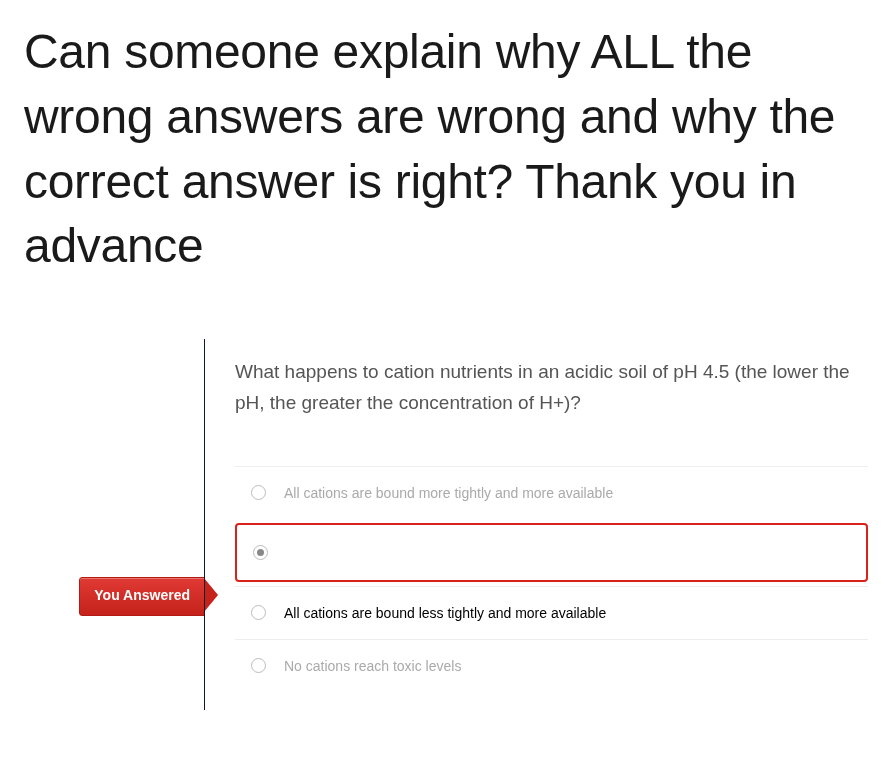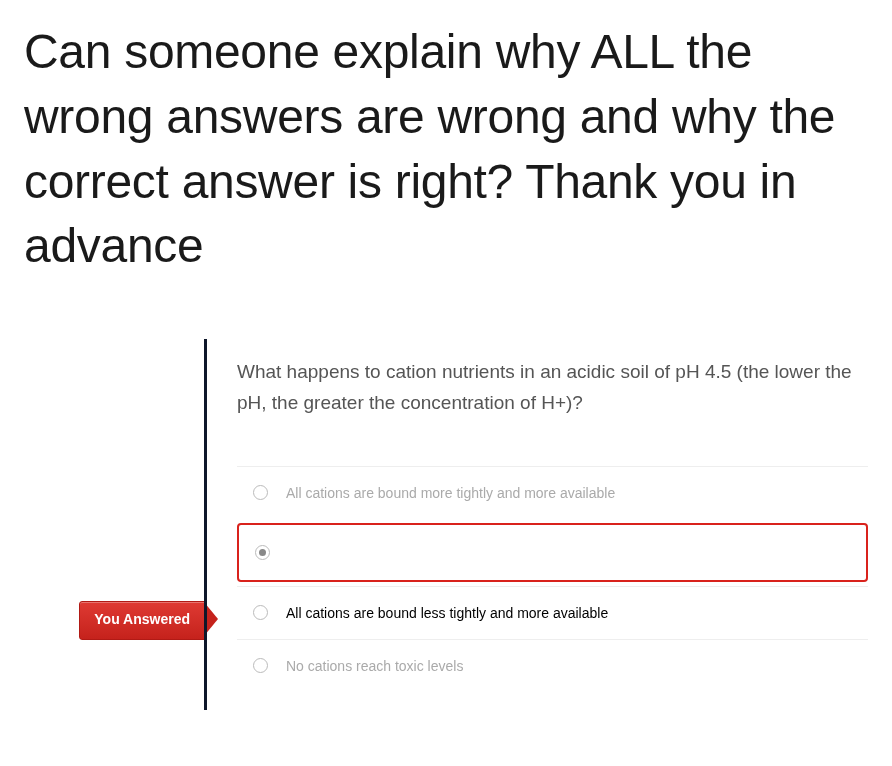--- a/index.html
+++ b/index.html
@@ -22,21 +22,21 @@
     display: flex;
     align-items: stretch;
   }
   .labels-col {
     width: 180px;
     flex: 0 0 180px;
     position: relative;
   }
   .content-col {
     flex: 1;
-    border-left: 3px solid #0f172a;
+    border-left: 1px solid #0f172a;
     padding: 18px 0 18px 30px;
     position: relative;
   }
   .question-text {
     font-size: 19px;
     color: #555;
     line-height: 1.6;
     margin-bottom: 48px;
     padding-right: 8px;
   }
@@ -77,21 +77,20 @@
   }
   .tag {
     position: absolute;
     right: -1px;
     height: 39px;
     line-height: 34px;
     font-size: 14px;
     font-weight: 600;
     padding: 0 14px 0 14px;
     white-space: nowrap;
-    margin-top: 24px;
   }
   .tag::after {
     content: "";
     position: absolute;
     right: -14px; top: 0;
     width: 0; height: 0;
     border-top: 17px solid transparent;
     border-bottom: 17px solid transparent;
   }
   .tag-red {

